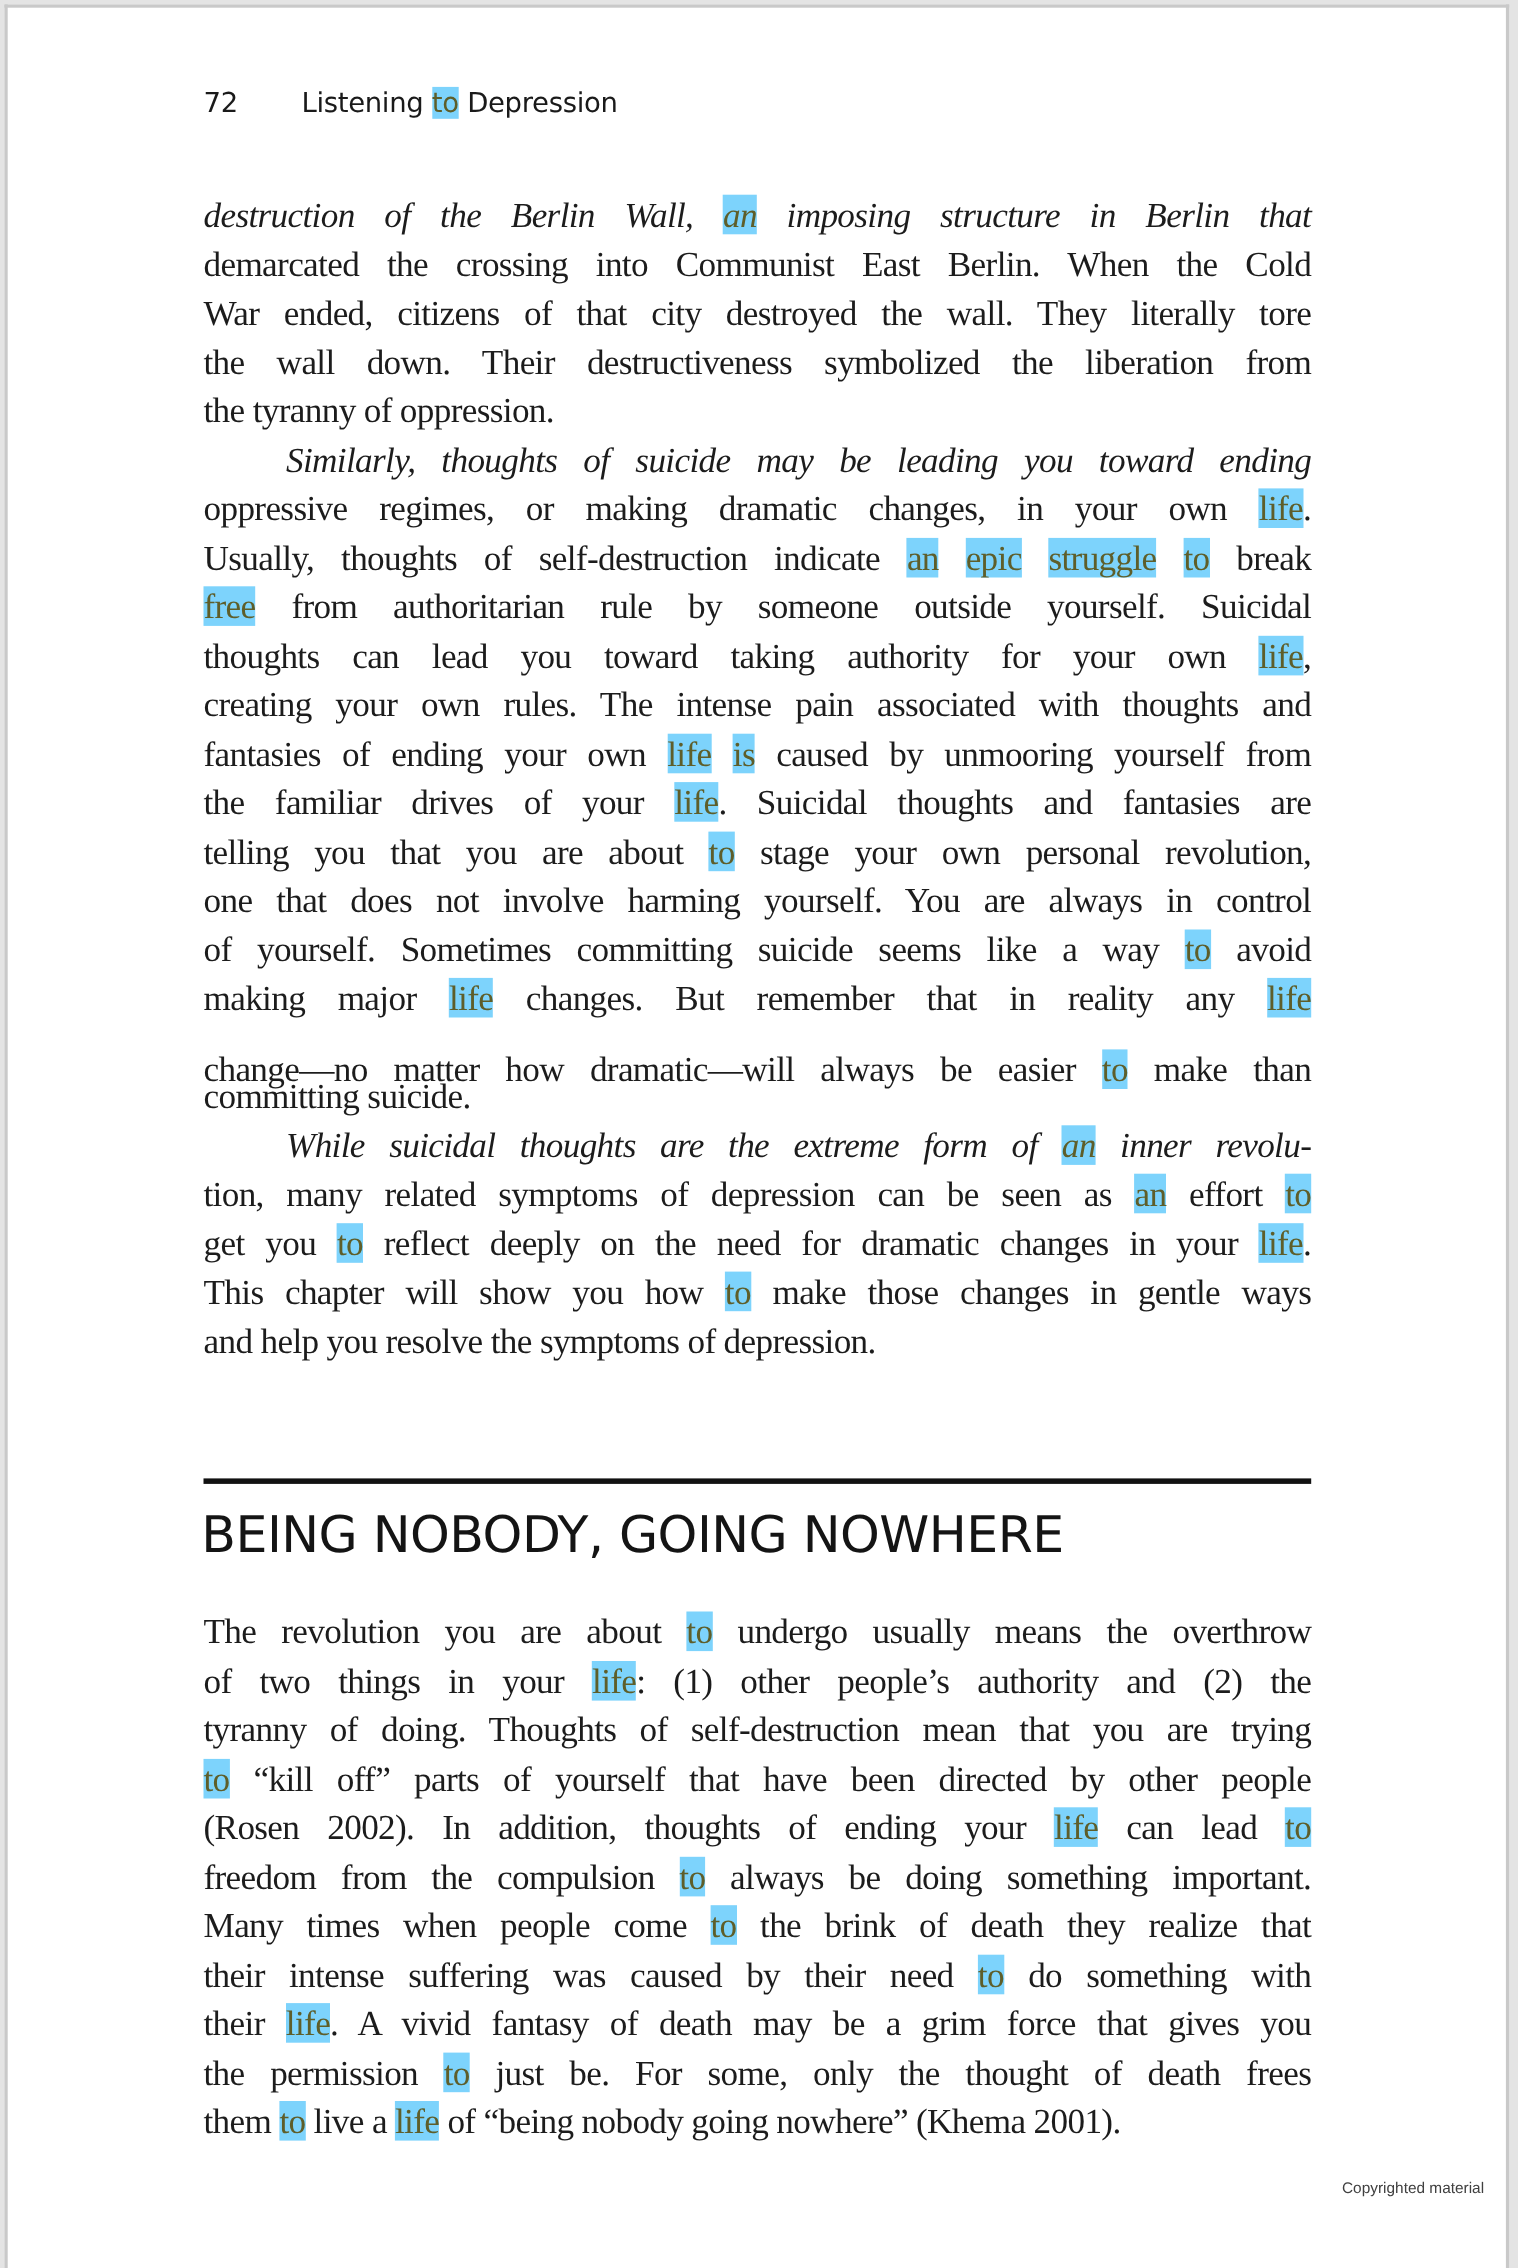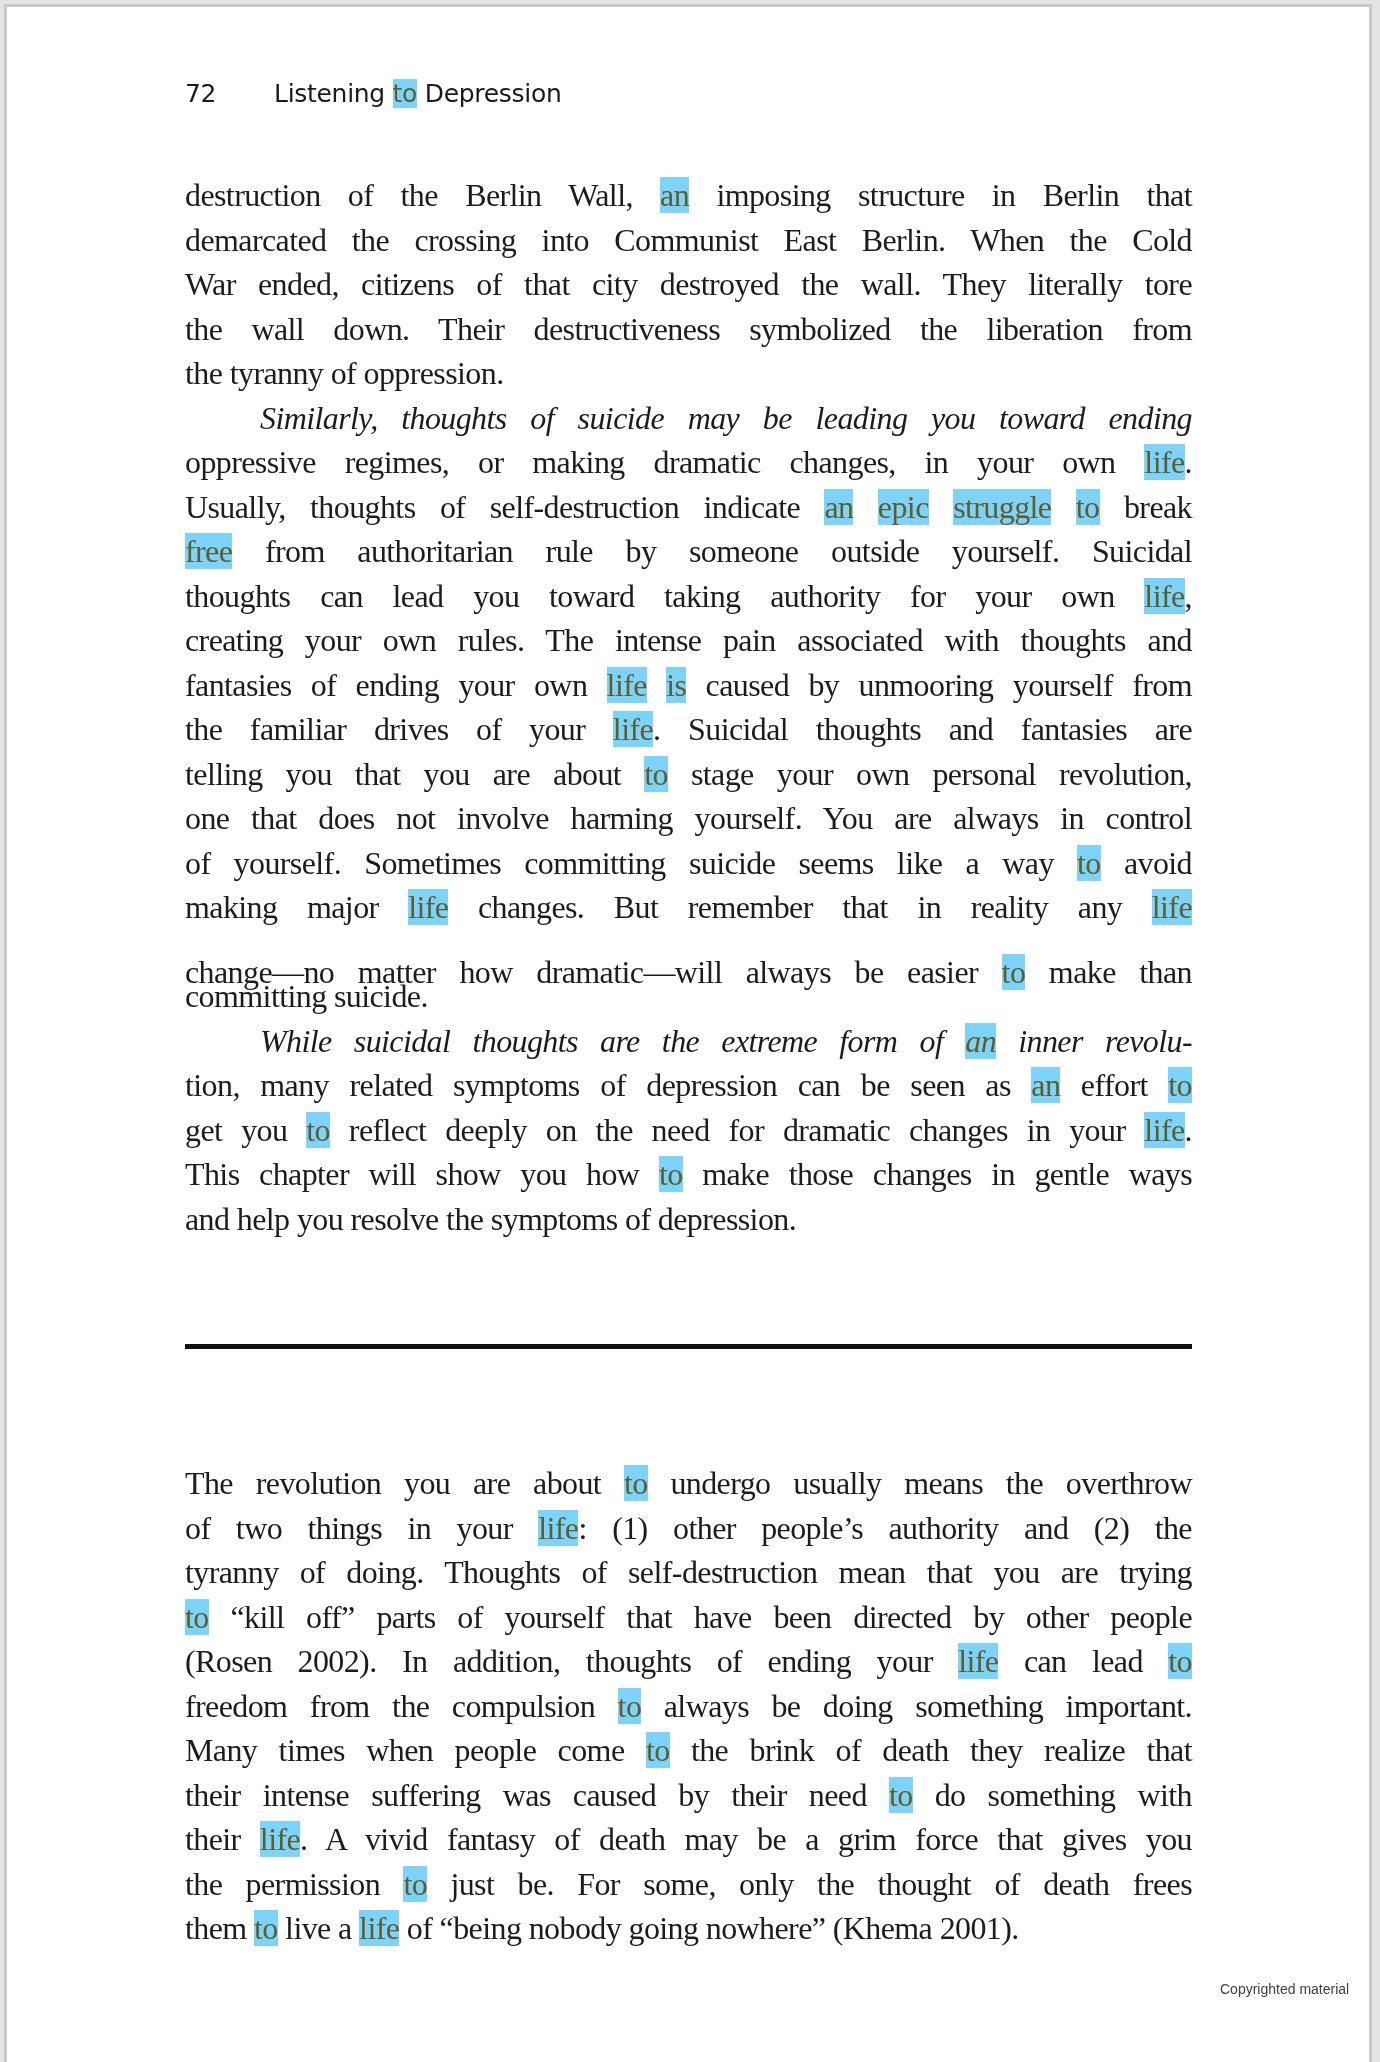--- a/index.html
+++ b/index.html
@@ -101,21 +101,21 @@
 </head>
 <body>
 
 <div class="page">
   <div class="running-head">
     <span class="pnum">72</span><span id="running-title"><span class="seg">Listening </span><span class="seg hl">to</span><span class="seg"> Depression</span></span>
   </div>
 
   <div id="body-before">
       <div>
-        <div class="body-line" style="top: 166px;"><span class="seg">destruction of the Berlin Wall, </span><span class="seg hl">an</span><span class="seg"> imposing structure in Berlin that</span></div>
+        <div class="body-line" style="top: 166px; font-style: italic;"><span class="seg">destruction of the Berlin Wall, </span><span class="seg hl">an</span><span class="seg"> imposing structure in Berlin that</span></div>
         <div class="body-line" style="top: 210.5px;"><span class="seg">demarcated the crossing into Communist East Berlin. When the Cold</span></div>
         <div class="body-line" style="top: 255px;"><span class="seg">War ended, citizens of that city destroyed the wall. They literally tore</span></div>
         <div class="body-line" style="top: 299.5px;"><span class="seg">the wall down. Their destructiveness symbolized the liberation from</span></div>
         <div class="body-line last" style="top: 344px;"><span class="seg">the tyranny of oppression.</span></div>
       </div>
       <div>
         <div class="body-line indent" style="top: 388.5px;"><span class="seg">Similarly, thoughts of suicide may be leading you toward ending</span></div>
         <div class="body-line" style="top: 433px;"><span class="seg">oppressive regimes, or making dramatic changes, in your own </span><span class="seg hl">life</span><span class="seg">.</span></div>
         <div class="body-line" style="top: 477.5px;"><span class="seg">Usually, thoughts of self-destruction indicate </span><span class="seg hl">an</span><span class="seg"> </span><span class="seg hl">epic</span><span class="seg"> </span><span class="seg hl">struggle</span><span class="seg"> </span><span class="seg hl">to</span><span class="seg"> break</span></div>
         <div class="body-line" style="top: 522px;"><span class="seg hl">free</span><span class="seg"> from authoritarian rule by someone outside yourself. Suicidal</span></div>
@@ -133,20 +133,21 @@
       <div>
         <div class="body-line indent" style="top: 1011.5px;"><span class="seg">While suicidal thoughts are the extreme form of </span><span class="seg hl">an</span><span class="seg"> inner revolu-</span></div>
         <div class="body-line" style="top: 1056px;"><span class="seg">tion, many related symptoms of depression can be seen as </span><span class="seg hl">an</span><span class="seg"> effort </span><span class="seg hl">to</span></div>
         <div class="body-line" style="top: 1100.5px;"><span class="seg">get you </span><span class="seg hl">to</span><span class="seg"> reflect deeply on the need for dramatic changes in your </span><span class="seg hl">life</span><span class="seg">.</span></div>
         <div class="body-line" style="top: 1145px;"><span class="seg">This chapter will show you how </span><span class="seg hl">to</span><span class="seg"> make those changes in gentle ways</span></div>
         <div class="body-line last" style="top: 1189.5px;"><span class="seg">and help you resolve the symptoms of depression.</span></div>
       </div>
     </div>
 
   <div class="rule"></div>
+  <div class="section-heading">BEING NOBODY, GOING NOWHERE</div>
 
   <div id="body-section">
       <div>
         <div class="body-line" style="top: 1454px;"><span class="seg">The revolution you are about </span><span class="seg hl">to</span><span class="seg"> undergo usually means the overthrow</span></div>
         <div class="body-line" style="top: 1498.5px;"><span class="seg">of two things in your </span><span class="seg hl">life</span><span class="seg">: (1) other people’s authority and (2) the</span></div>
         <div class="body-line" style="top: 1543px;"><span class="seg">tyranny of doing. Thoughts of self-destruction mean that you are trying</span></div>
         <div class="body-line" style="top: 1587.5px;"><span class="seg hl">to</span><span class="seg"> “kill off” parts of yourself that have been directed by other people</span></div>
         <div class="body-line" style="top: 1632px;"><span class="seg">(Rosen 2002). In addition, thoughts of ending your </span><span class="seg hl">life</span><span class="seg"> can lead </span><span class="seg hl">to</span></div>
         <div class="body-line" style="top: 1676.5px;"><span class="seg">freedom from the compulsion </span><span class="seg hl">to</span><span class="seg"> always be doing something important.</span></div>
         <div class="body-line" style="top: 1721px;"><span class="seg">Many times when people come </span><span class="seg hl">to</span><span class="seg"> the brink of death they realize that</span></div>

